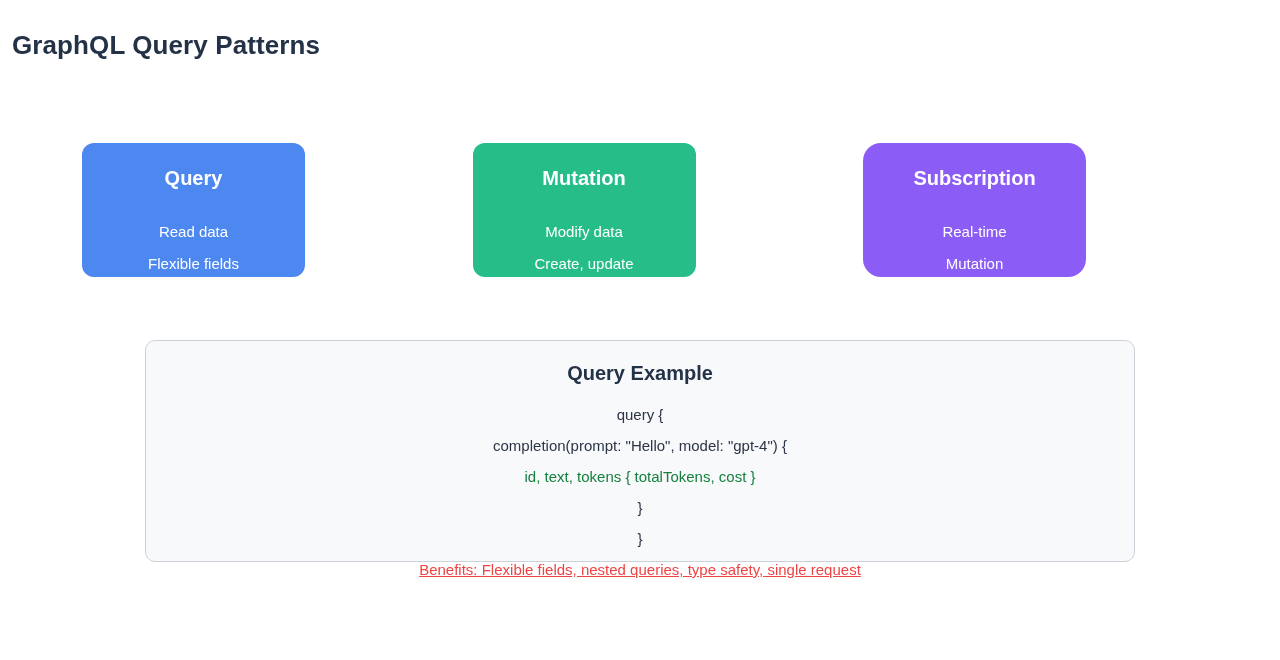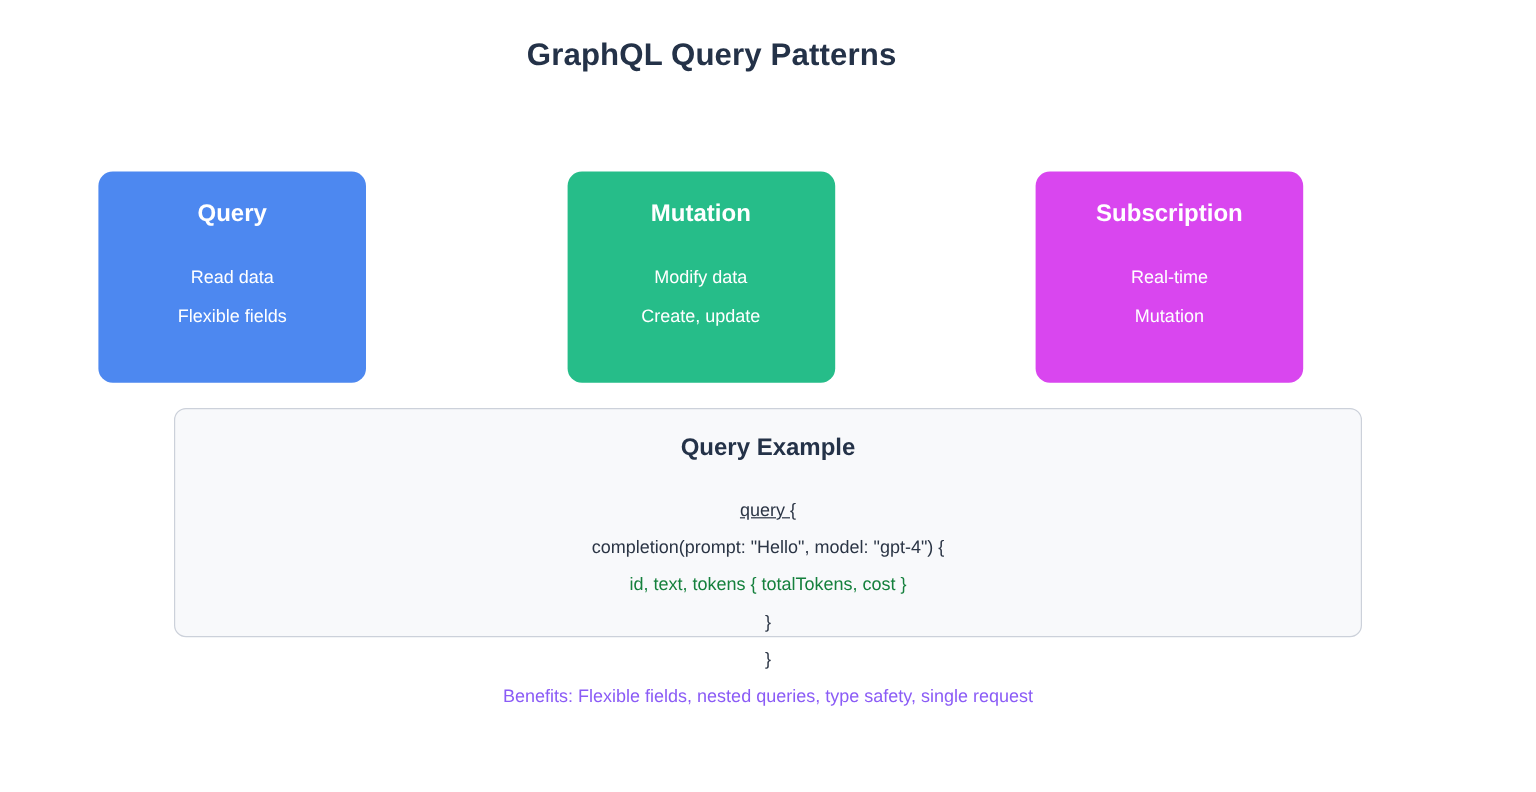--- a/index.html
+++ b/index.html
@@ -12,42 +12,41 @@
   }
   .page {
     position: relative;
     width: 1280px;
     height: 660px;
     background: #ffffff;
   }
   .page-title {
     position: absolute;
     top: 30px;
-    left: 0;
+    left: 12px;
     width: 1186px;
-    text-align: center;
     font-size: 26px;
     font-weight: bold;
     color: #243248;
     letter-spacing: 0.1px;
   }
   .cards-row {
     position: absolute;
     top: 143px;
     left: 82px;
     width: 1004px;
     height: 150px;
     display: flex;
     flex-direction: row;
     justify-content: space-between;
     align-items: stretch;
   }
   .card {
     width: 223px;
-    height: 176px;
+    height: 134px;
     border-radius: 12px;
     display: flex;
     flex-direction: column;
     align-items: center;
     color: #ffffff;
     padding-top: 24px;
   }
   .card-title {
     font-size: 20px;
     font-weight: bold;
@@ -63,21 +62,21 @@
     line-height: 17px;
   }
   .card-line.l1 { margin-top: 34px; }
   .card-line.l2 { margin-top: 15px; }
 
   .example-panel {
     position: absolute;
     left: 145px;
     top: 340px;
     width: 990px;
-    height: 191px;
+    height: 222px;
     background: #f8f9fb;
     border: 1px solid #ccd1da;
     border-radius: 10px;
     display: flex;
     flex-direction: column;
     align-items: center;
     padding-top: 20px;
   }
   .panel-title {
     font-size: 20px;
@@ -85,21 +84,21 @@
     color: #243248;
     text-align: center;
     line-height: 24px;
   }
   .code-line {
     font-size: 15px;
     color: #2b3545;
     text-align: center;
     line-height: 18px;
   }
-  .code-line.first { margin-top: 32px; text-decoration: underline; }
+  .code-line.first { margin-top: 21px; }
   .code-line.rest { margin-top: 13px; }
 </style>
 </head>
 <body>
 
 <div class="page" style="background: rgb(255, 255, 255);">
 
   <div class="page-title" style="color: rgb(36, 50, 72);">GraphQL Query Patterns</div>
 
   <div class="cards-row">
@@ -109,32 +108,32 @@
       <div class="card-line l1">Read data</div>
       <div class="card-line l2">Flexible fields</div>
     </div>
 
     <div class="card" style="background: rgb(38, 189, 137);">
       <div class="card-title">Mutation</div>
       <div class="card-line l1">Modify data</div>
       <div class="card-line l2">Create, update</div>
     </div>
 
-    <div class="card" style="background: #d946ef;">
+    <div class="card" style="background: #8b5cf6; border-radius: 18px;">
       <div class="card-title">Subscription</div>
       <div class="card-line l1">Real-time</div>
       <div class="card-line l2">Mutation</div>
     </div>
 
 
   </div>
 
   <div class="example-panel" style="background: rgb(248, 249, 251); border-color: rgb(204, 209, 218);">
     <div class="panel-title">Query Example</div>
     <div class="code-line first" style="color: rgb(43, 53, 69);">query {</div>
     <div class="code-line rest" style="color: rgb(43, 53, 69);">completion(prompt: "Hello", model: "gpt-4") {</div>
     <div class="code-line rest" style="color: #15803d;">id, text, tokens { totalTokens, cost }</div>
     <div class="code-line rest" style="color: rgb(43, 53, 69);">}</div>
     <div class="code-line rest" style="color: rgb(43, 53, 69);">}</div>
-    <div class="code-line rest" style="color: #8b5cf6;">Benefits: Flexible fields, nested queries, type safety, single request</div>
+    <div class="code-line rest" style="color: #ef4444; text-decoration: underline;">Benefits: Flexible fields, nested queries, type safety, single request</div>
   </div>
 
 </div>
 
 </body></html>

